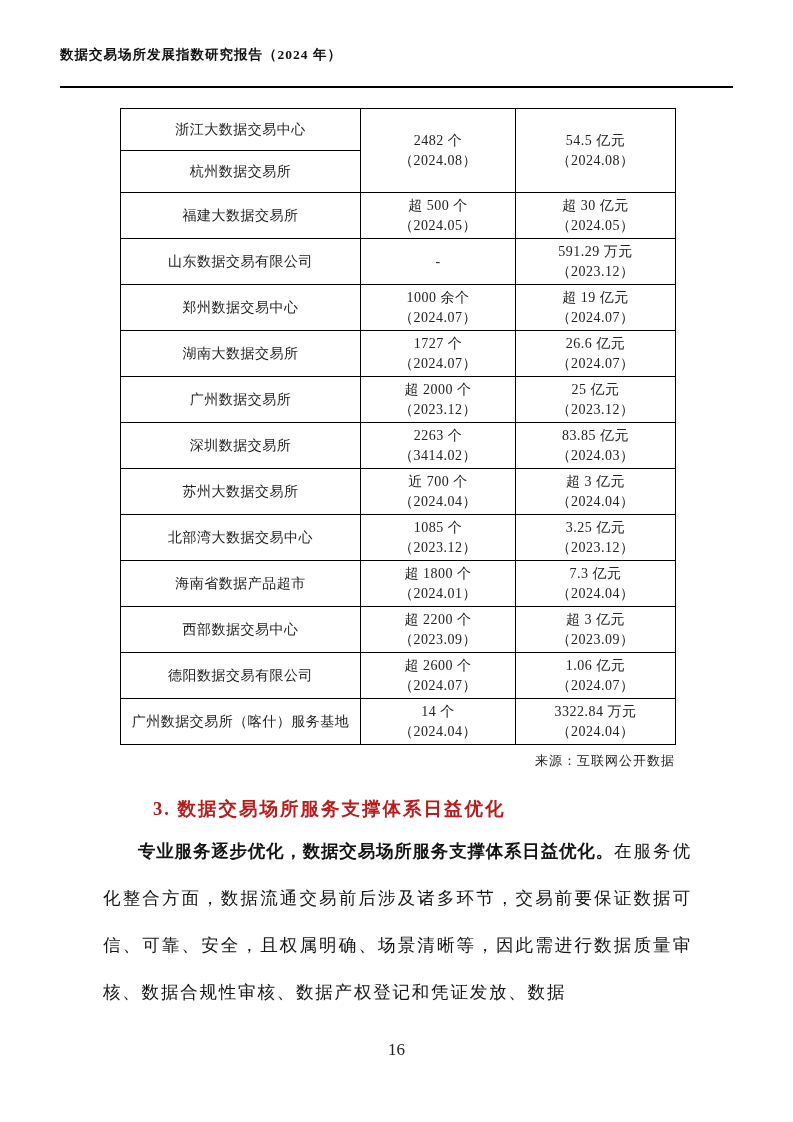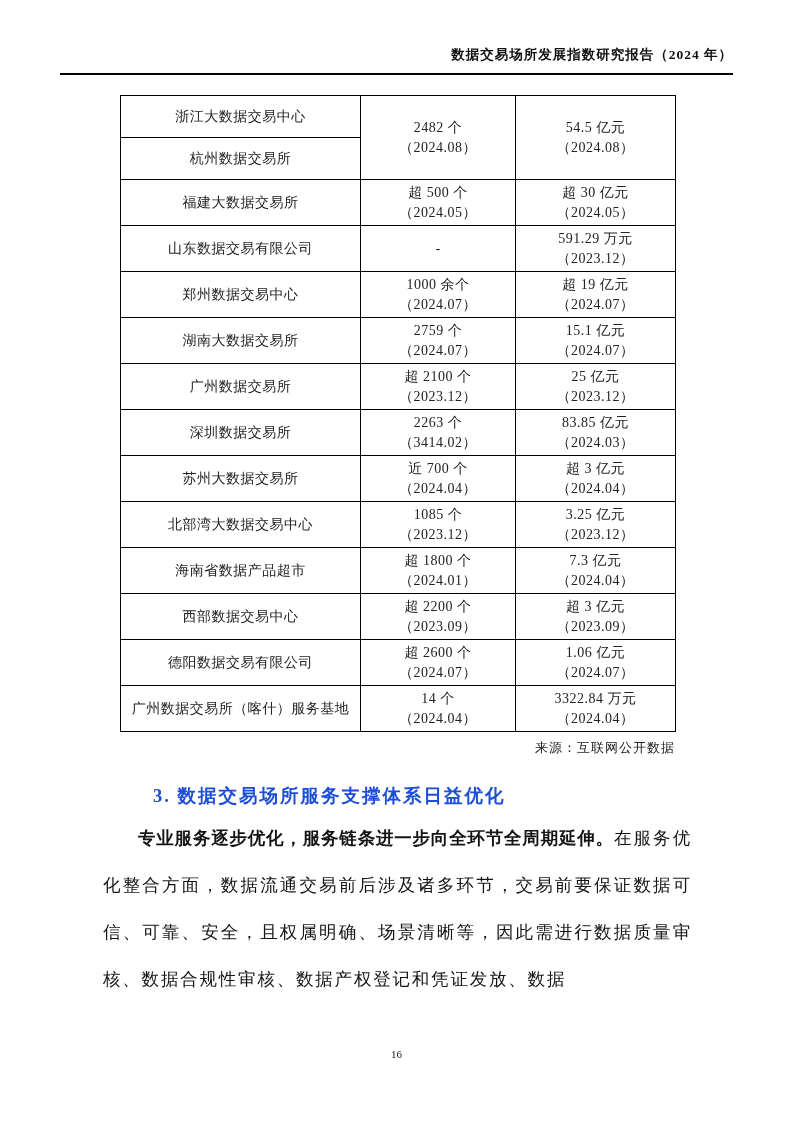--- a/index.html
+++ b/index.html
@@ -10,23 +10,23 @@
     background: #ffffff;
     color: #1b1b1b;
     font-family: "Liberation Serif", "DejaVu Serif", serif;
     position: relative;
     overflow: hidden;
   }
 
   
   .page-header {
     margin: 46px 60px 0 60px;
-    padding-bottom: 9px;
+    padding-bottom: 22px;
     border-bottom: 2px solid #000;
-    text-align: right;
+    text-align: left;
   }
   .page-header .title {
     font-size: 13.5px;
     font-weight: bold;
     letter-spacing: 1px;
     color: #111;
   }
 
   
   table.datatable {
@@ -57,21 +57,21 @@
     letter-spacing: 1px;
     color: #222;
   }
 
   
   .section-heading {
     margin: 26px 100px 0 153px;
     font-size: 18.5px;
     font-weight: bold;
     letter-spacing: 2px;
-    color: #1d4ed8;
+    color: #b91c1c;
   }
 
   
   .body-para {
     margin: 7px 101px 0 103px;
     font-size: 17.5px;
     line-height: 47px;
     text-align: justify;
     text-justify: inter-character;
     text-indent: 2em;
@@ -83,21 +83,21 @@
     font-weight: bold;
     letter-spacing: 0.5px;
   }
 
   
   .page-number {
     position: absolute;
     left: 0; right: 0;
     bottom: 62px;
     text-align: center;
-    font-size: 11px;
+    font-size: 17px;
     color: #222;
   }
 </style>
 </head>
 <body>
 
 <div class="page-header">
   <div class="title">数据交易场所发展指数研究报告（2024 年）</div>
 </div>
 
@@ -166,35 +166,35 @@
         <div class="cl">超 19 亿元</div>
         <div class="cl">（2024.07）</div>
       </td>
     </tr>
 
     <tr class="full">
       <td class="name-cell">
           <div class="cl">湖南大数据交易所</div>
         </td>
       <td>
-        <div class="cl">2759 个</div>
-        <div class="cl">（2024.07）</div>
-      </td>
-      <td>
-        <div class="cl">15.1 亿元</div>
+        <div class="cl">1727 个</div>
+        <div class="cl">（2024.07）</div>
+      </td>
+      <td>
+        <div class="cl">26.6 亿元</div>
         <div class="cl">（2024.07）</div>
       </td>
     </tr>
 
     <tr class="full">
       <td class="name-cell">
           <div class="cl">广州数据交易所</div>
         </td>
       <td>
-        <div class="cl">超 2100 个</div>
+        <div class="cl">超 2000 个</div>
         <div class="cl">（2023.12）</div>
       </td>
       <td>
         <div class="cl">25 亿元</div>
         <div class="cl">（2023.12）</div>
       </td>
     </tr>
 
     <tr class="full">
       <td class="name-cell">
@@ -293,15 +293,15 @@
         <div class="cl">（2024.04）</div>
       </td>
     </tr>
   </tbody>
 </table>
 
 <div class="source-line">来源：互联网公开数据</div>
 
 <div class="section-heading">3. 数据交易场所服务支撑体系日益优化</div>
 
-<div class="body-para"><span class="lead-bold">专业服务逐步优化，服务链条进一步向全环节全周期延伸。</span><span>在服务优化整合方面，数据流通交易前后涉及诸多环节，交易前要保证数据可信、可靠、安全，且权属明确、场景清晰等，因此需进行数据质量审核、数据合规性审核、数据产权登记和凭证发放、数据</span></div>
+<div class="body-para"><span class="lead-bold">专业服务逐步优化，数据交易场所服务支撑体系日益优化。</span><span>在服务优化整合方面，数据流通交易前后涉及诸多环节，交易前要保证数据可信、可靠、安全，且权属明确、场景清晰等，因此需进行数据质量审核、数据合规性审核、数据产权登记和凭证发放、数据</span></div>
 
 <div class="page-number">16</div>
 
 </body></html>

